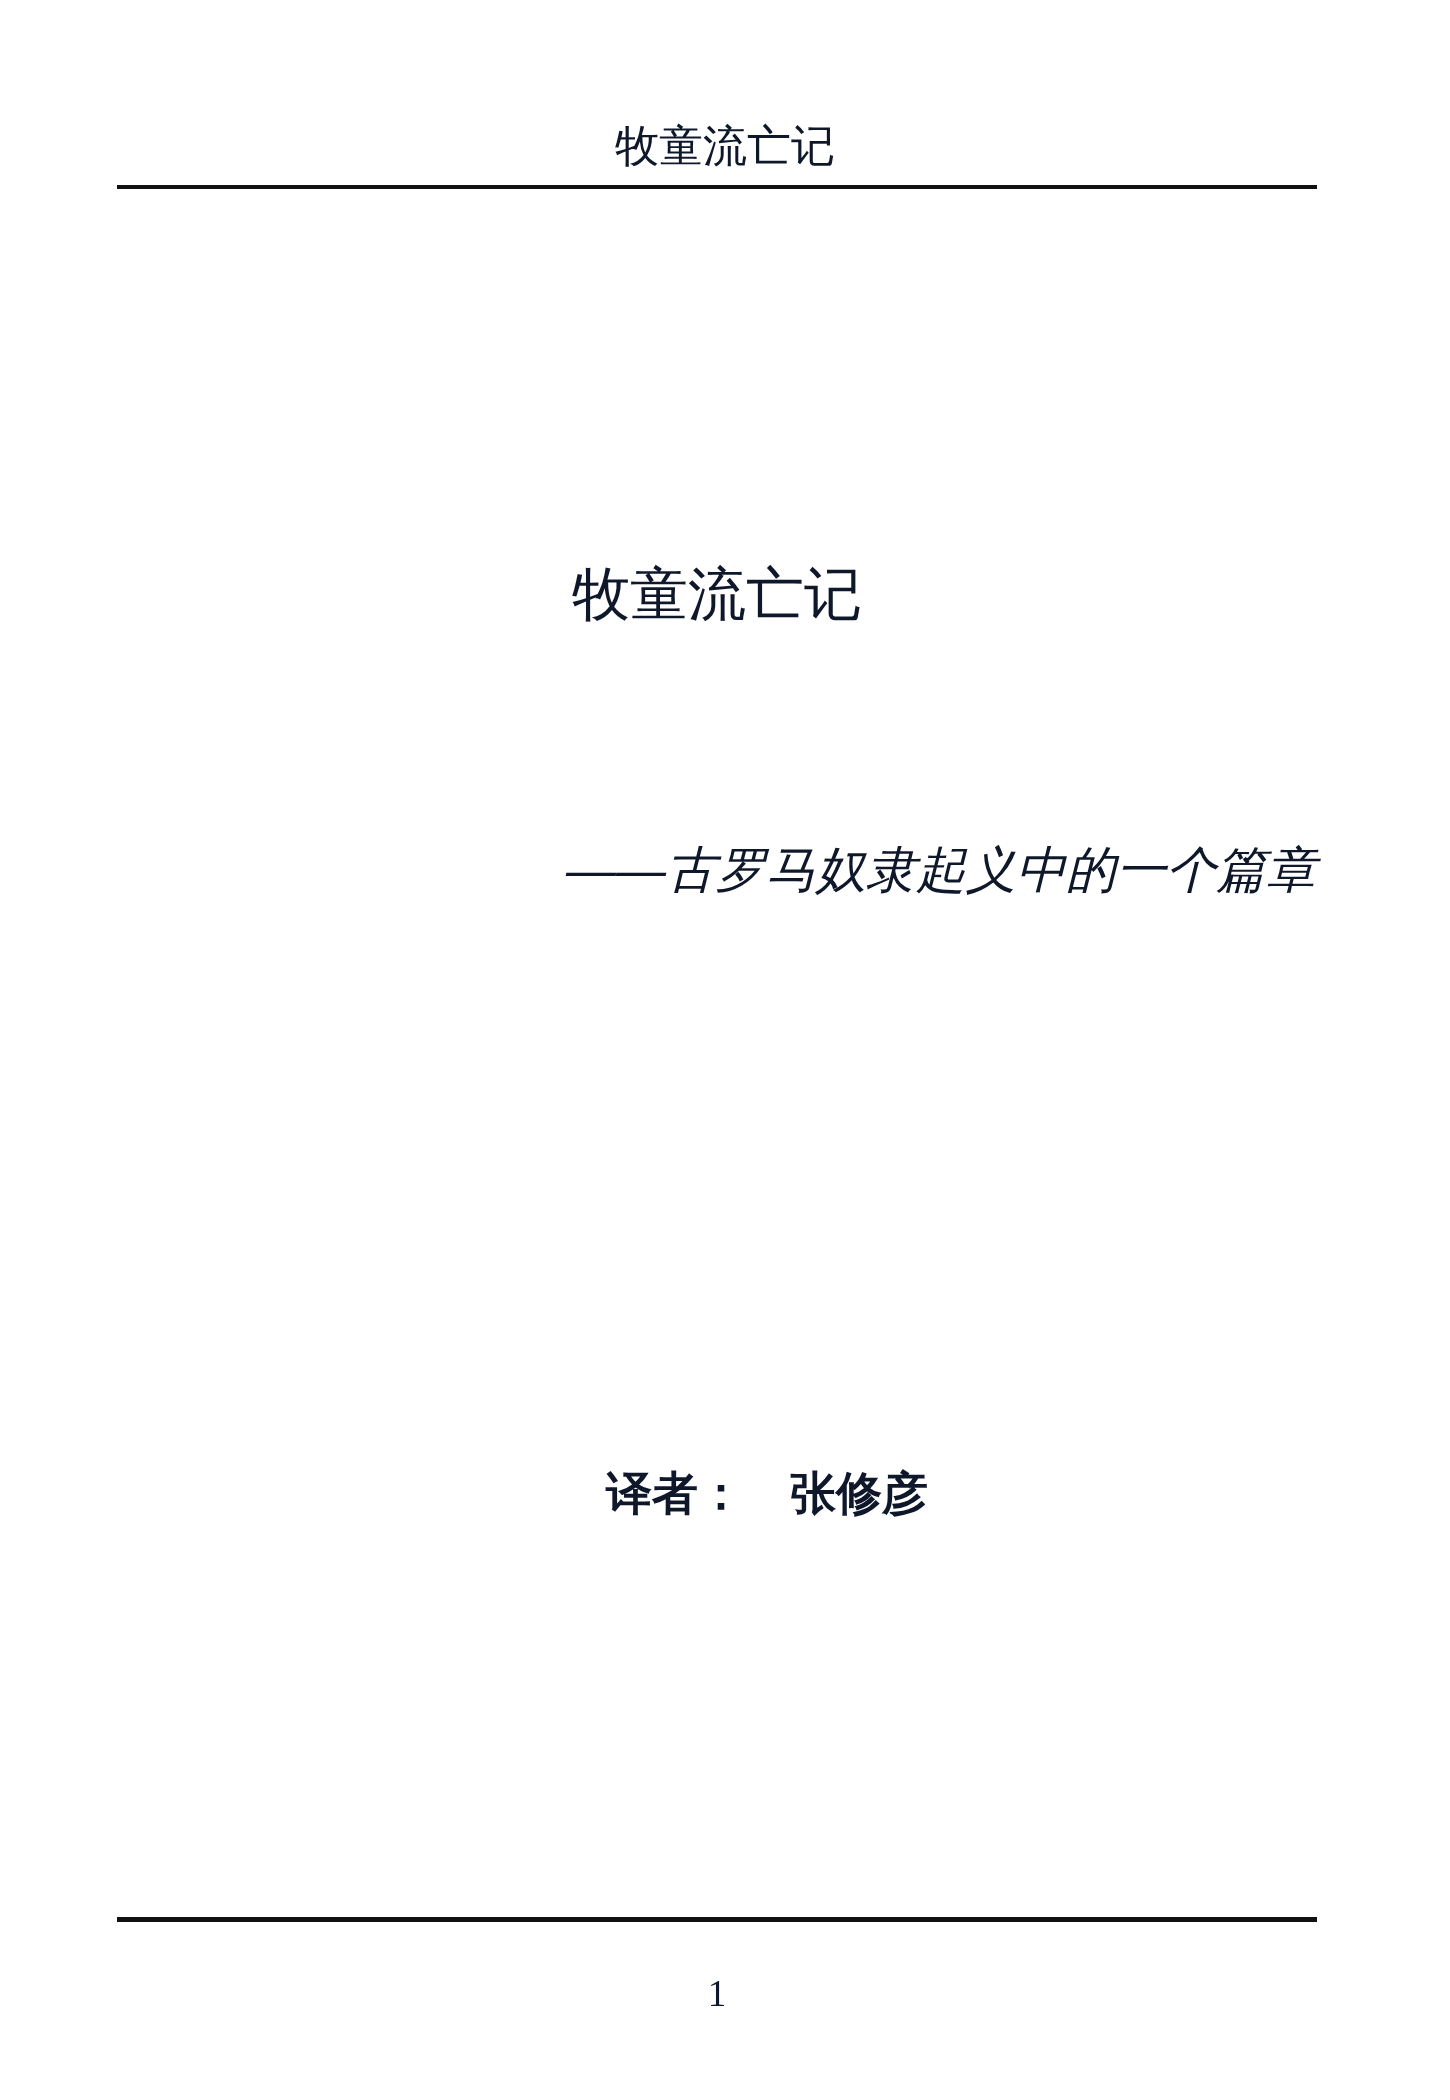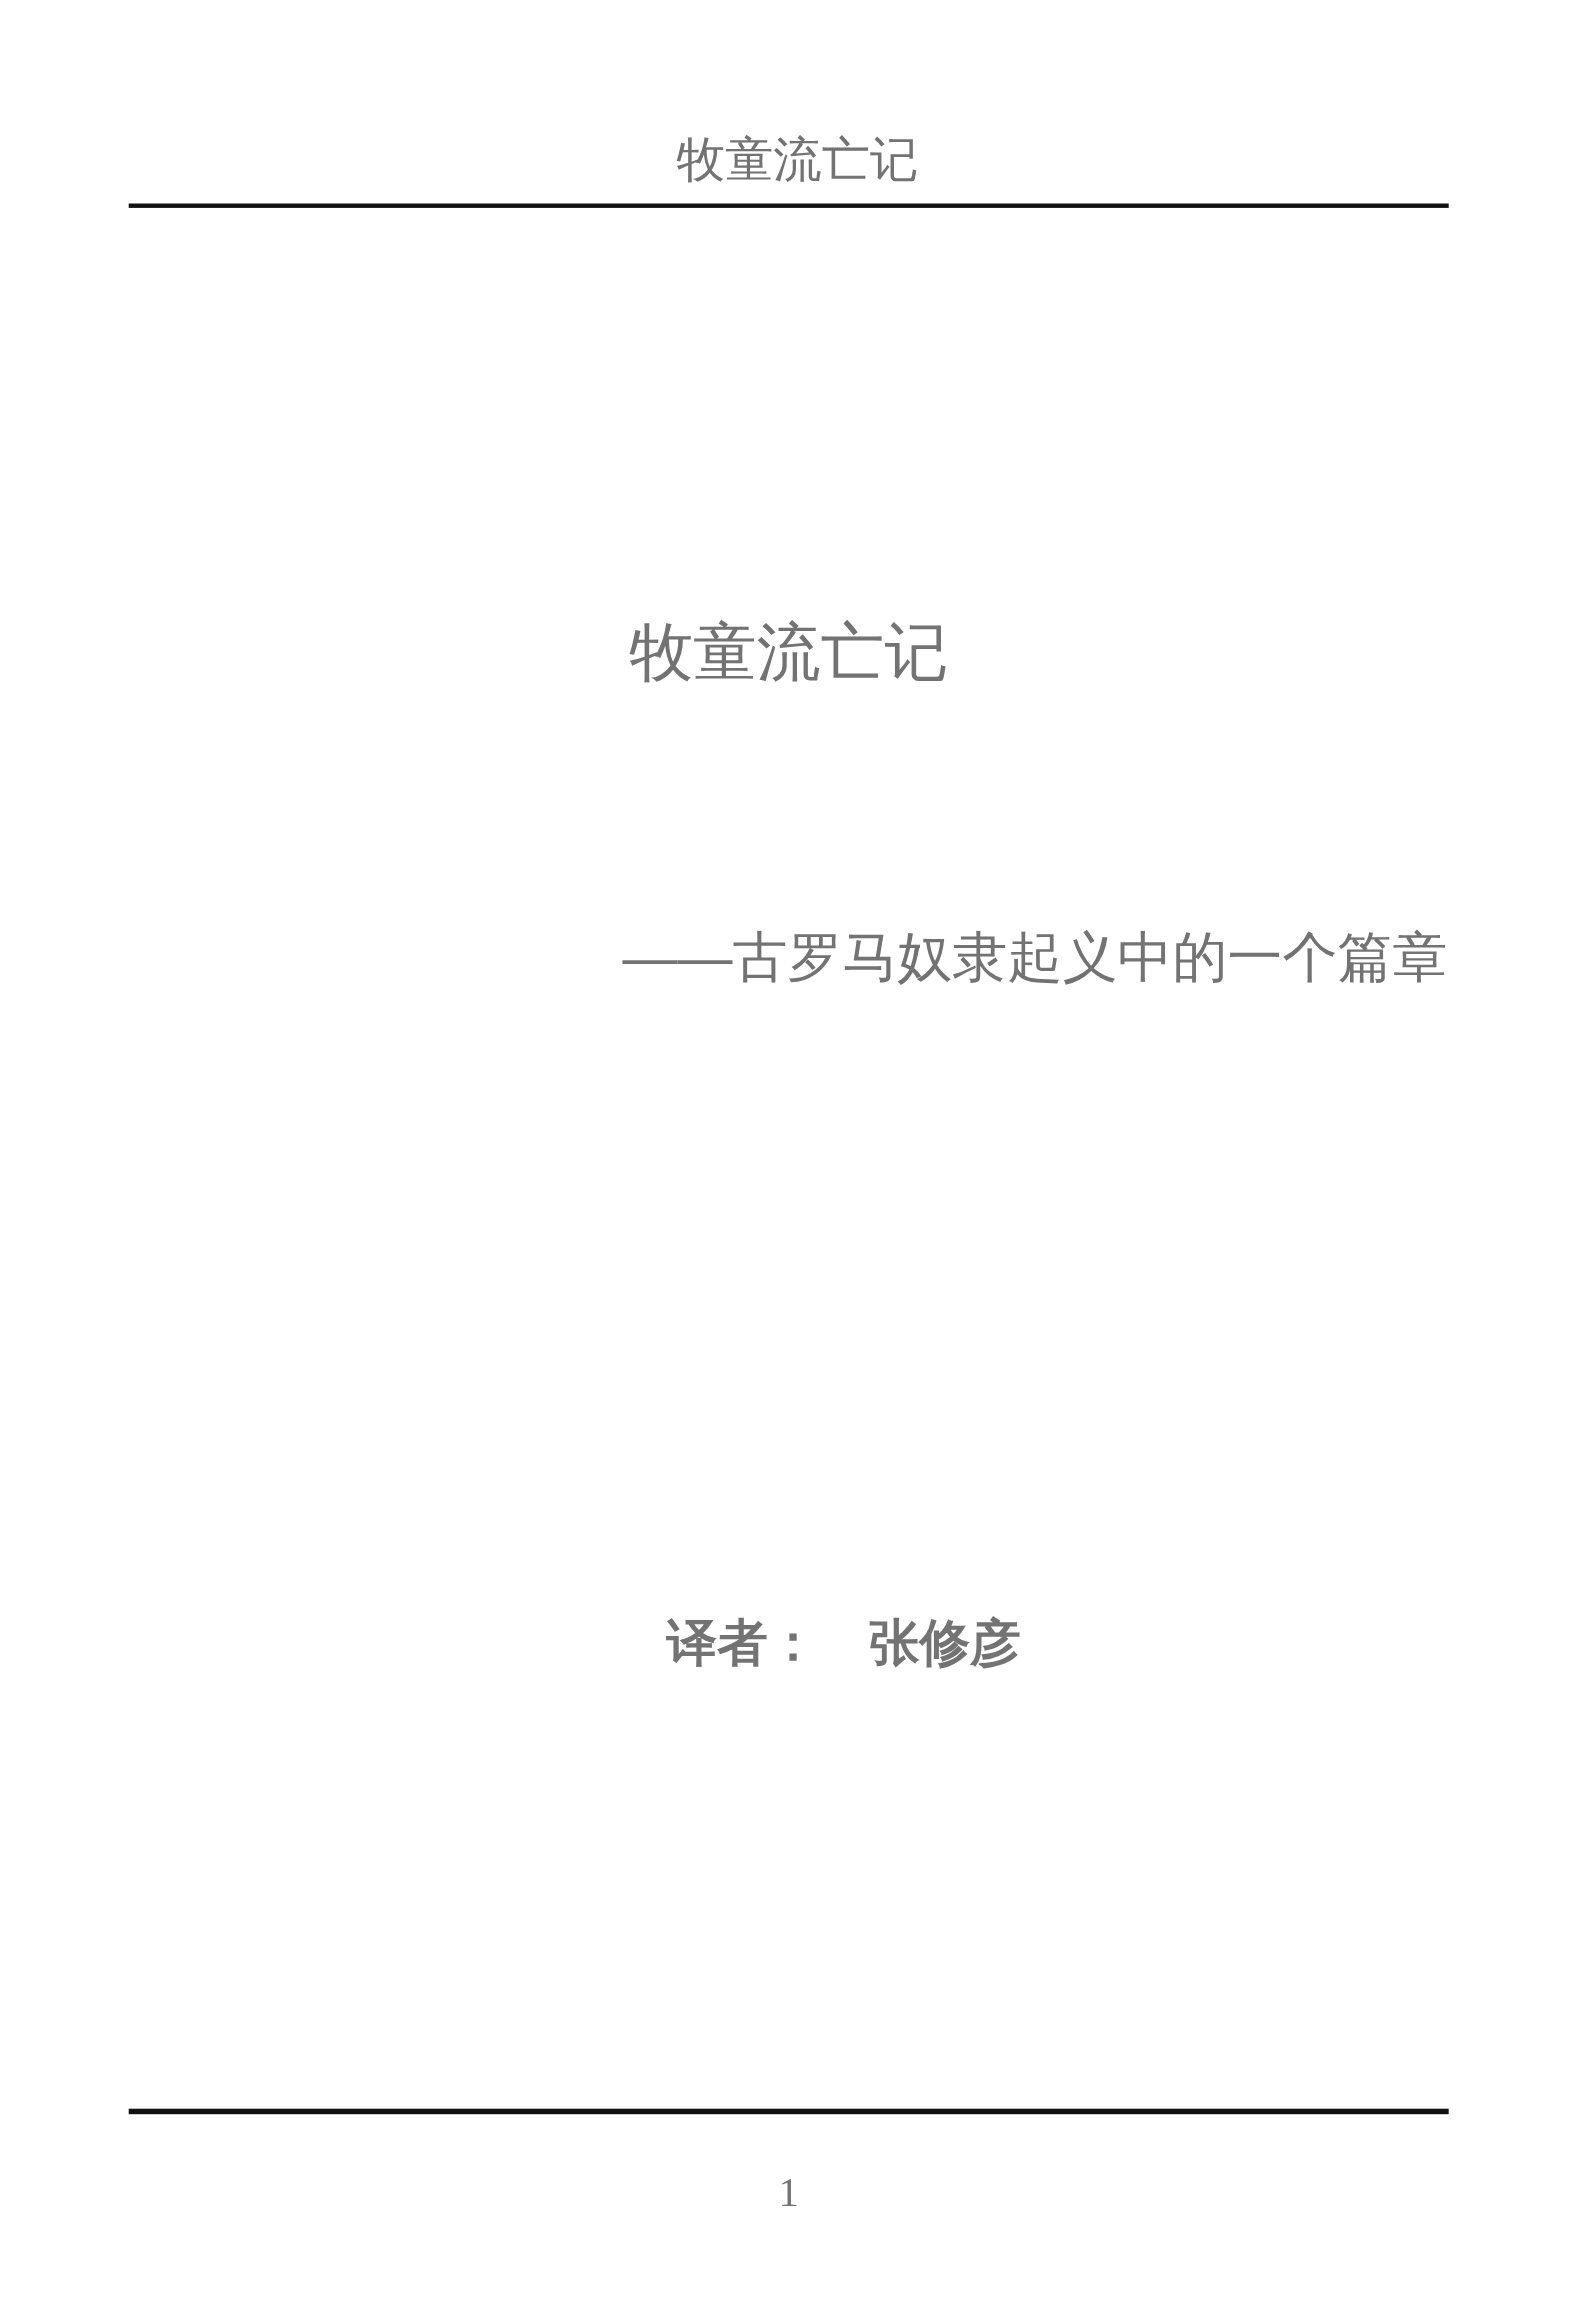--- a/index.html
+++ b/index.html
@@ -7,21 +7,21 @@
     padding: 0;
     background: #e8e8e8;
   }
   .page {
     position: relative;
     width: 1450px;
     height: 2100px;
     margin: 0 auto;
     background: #ffffff;
     font-family: "Liberation Sans", "DejaVu Sans", sans-serif;
-    color: #737373;
+    color: #0f172a;
     overflow: hidden;
   }
   .abs { position: absolute; white-space: pre; }
   .running-header {
     top: 121px;
     left: 0;
     width: 100%;
     text-align: center;
     font-size: 44px;
     line-height: 1.15;
@@ -43,20 +43,21 @@
     line-height: 1.1;
     font-weight: 500;
     letter-spacing: 0px;
   }
   .doc-subtitle {
     top: 843px;
     left: 566px;
     font-size: 50px;
     line-height: 1.1;
     font-weight: 500;
+    font-style: italic;
   }
   .doc-genre {
     top: 1106px;
     left: 588px;
     font-size: 46px;
     line-height: 1.2;
     font-weight: 500;
   }
   .author-line {
     top: 1376px;

